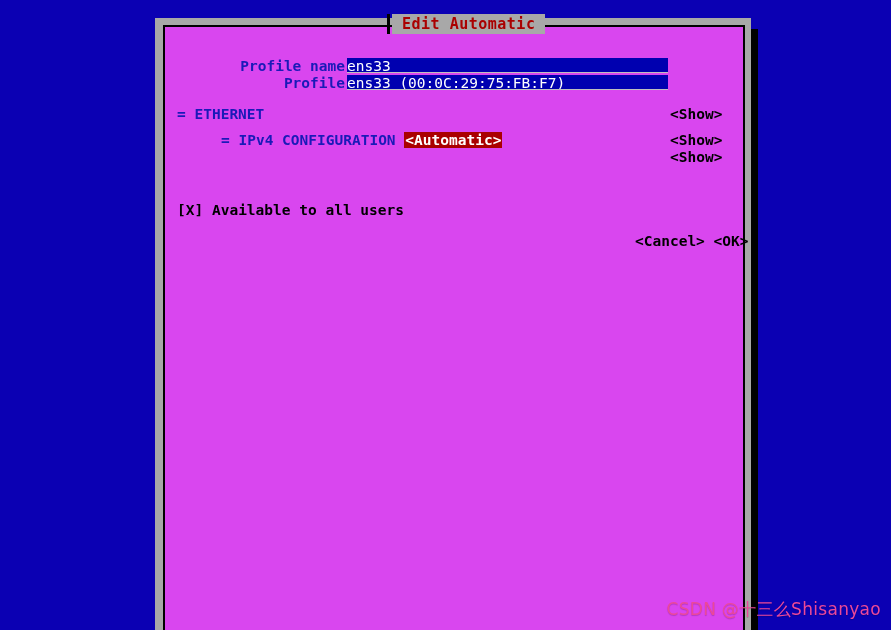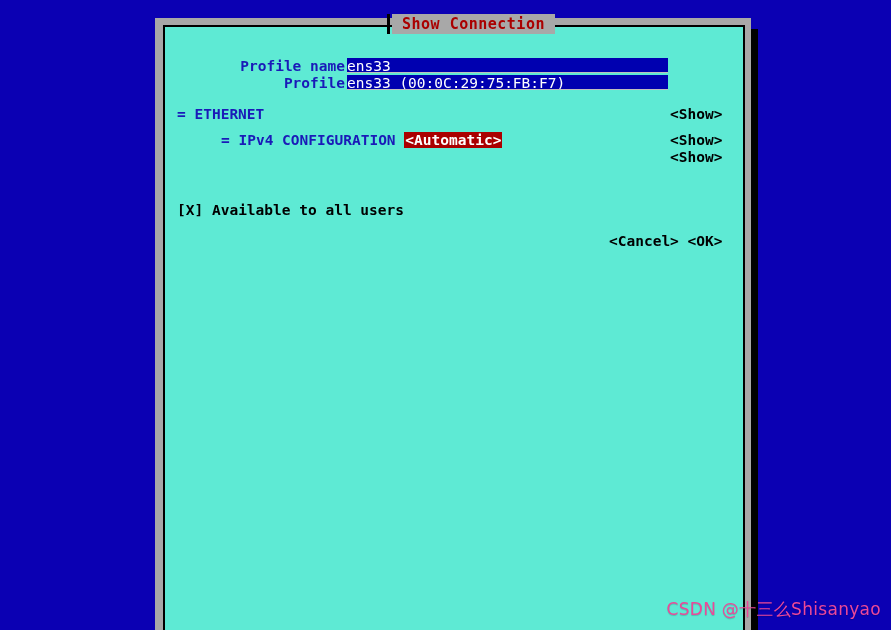--- a/index.html
+++ b/index.html
@@ -45,21 +45,21 @@
 
   
   #dialog-frame {
     position: absolute;
     left: 8px;
     top: 7px;
     right: 6px;
     bottom: -1px;
     border: 2px solid #000000;
     border-bottom: none;
-    background: #5eead4;
+    background: #d946ef;
     box-sizing: border-box;
   }
 
   
   #titlebar {
     position: absolute;
     left: 155px;
     top: 14px;
     width: 596px;
     height: 22px;
@@ -183,21 +183,21 @@
   #show-ipv4     { top: 105px; }
   #show-ipv6     { top: 122px; }
 
   
   #chk-auto-connect { left: 12px; top: 158px; }
   #chk-all-users    { left: 12px; top: 175px; }
 
   
   #actions {
     position: absolute;
-    left: 444px;
+    left: 470px;
     top: 206px;
     white-space: pre;
     color: #000000;
     font-weight: bold;
   }
   .btn {
     display: inline-block;
     color: #000000;
     font-weight: bold;
   }
@@ -248,16 +248,16 @@
 
       <div id="actions"><span class="btn">&lt;Cancel&gt;</span><span> </span><span class="btn">&lt;OK&gt;</span></div>
 
     </div>
   </div>
 </div>
 
 <div id="titlebar">
   <div class="title-tick" id="title-tick-left"></div>
   <div class="title-tick" id="title-tick-right"></div>
-  <div id="title-text">Show Connection</div>
+  <div id="title-text">Edit Automatic</div>
 </div>
 
 <div id="watermark">CSDN @十三么Shisanyao</div>
 
 </body></html>

